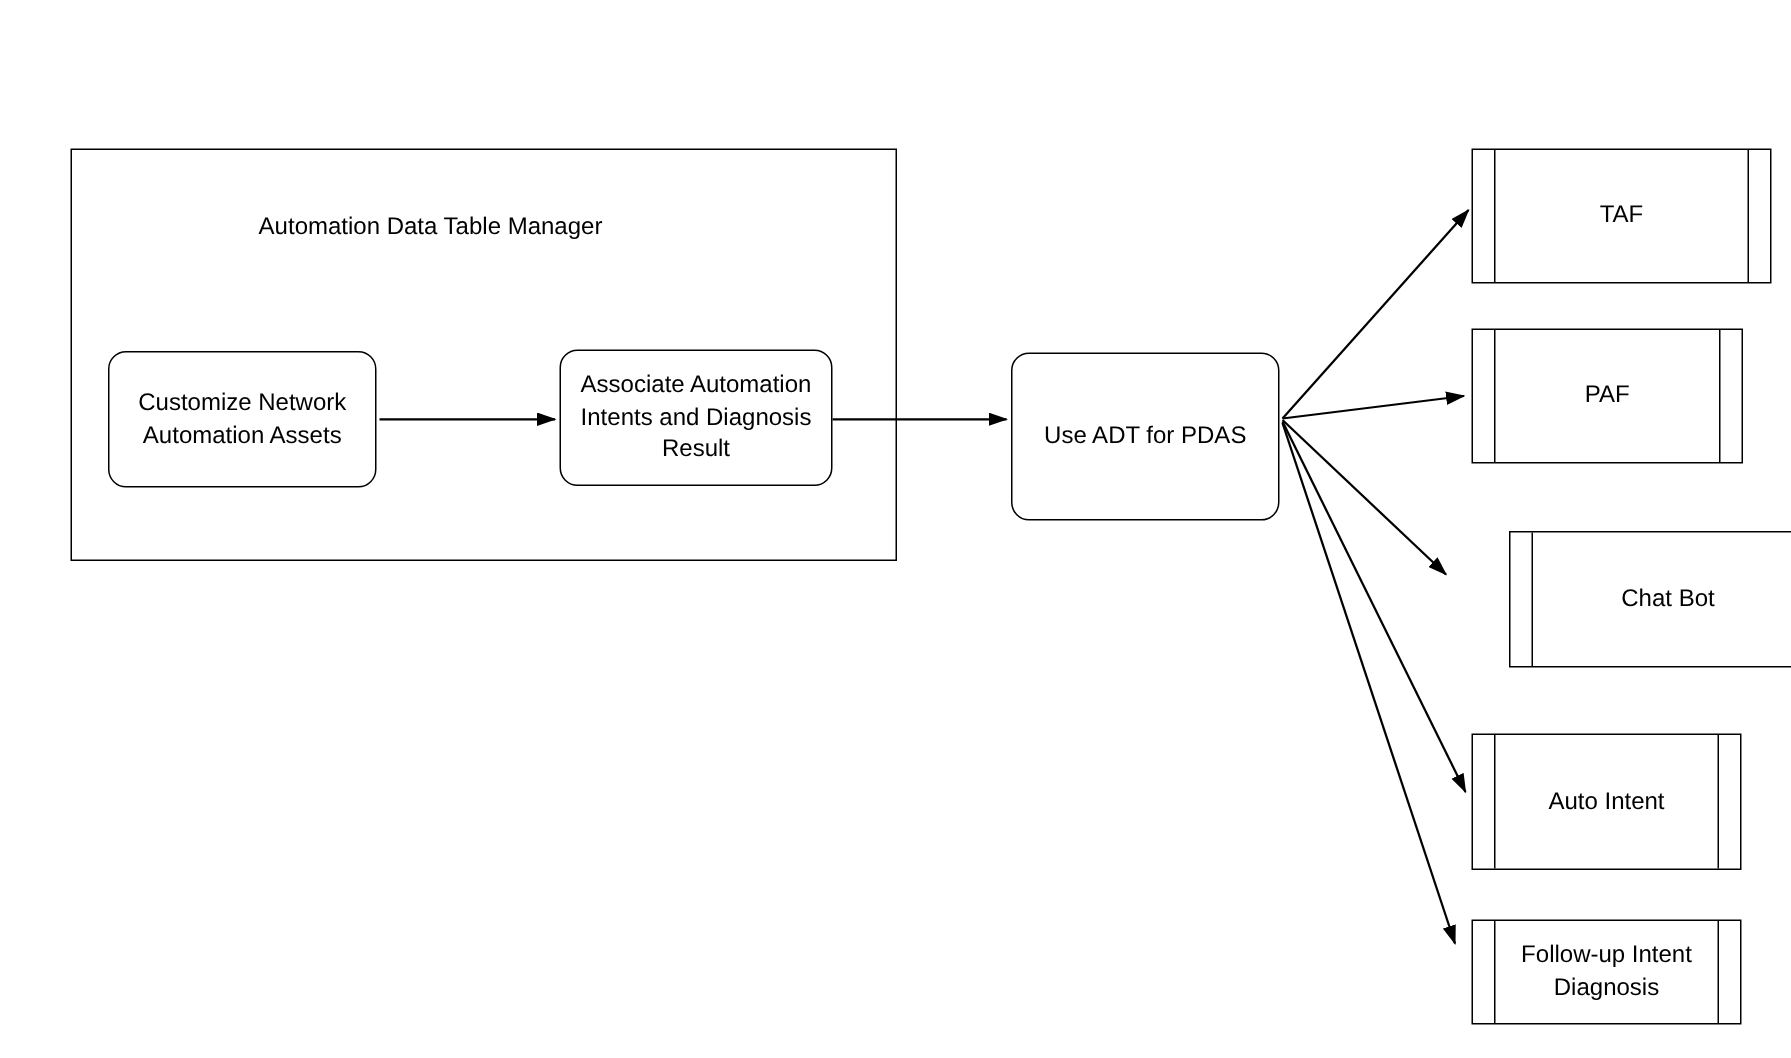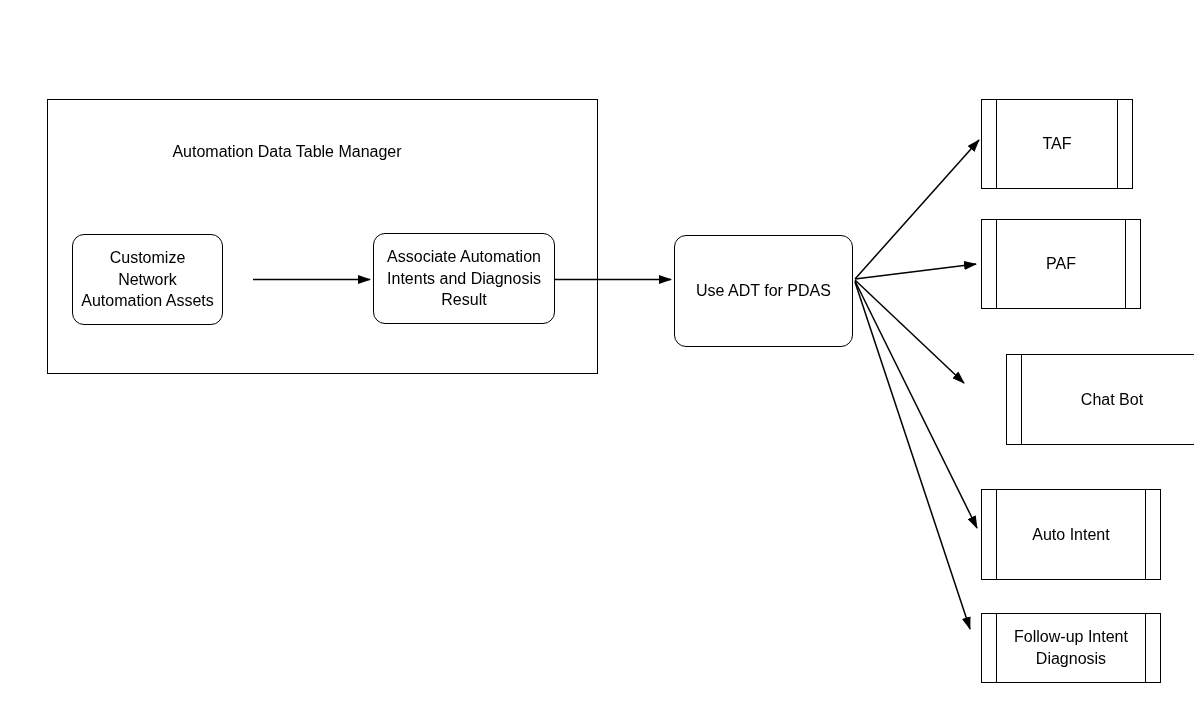--- a/index.html
+++ b/index.html
@@ -46,25 +46,25 @@
   .node.rounded { border-radius: 12px; padding: 0 6px; }
   .node.subroutine { border-radius: 0; padding: 0 22px; }
   .vbar {
     position: absolute;
     top: 0; bottom: 0;
     width: 0;
     border-left: 1.5px solid #000000;
   }
   .vbar.left  { left: 14px; }
   .vbar.right { right: 14px; }
-  #node-customize   { left: 72px;  top: 198px; width: 151px; height: 91px; }
+  #node-customize   { left: 72px;  top: 198px; width: 179px; height: 91px; }
   #node-associate   { left: 373px; top: 197px; width: 182px; height: 91px; align-items: center; }
   #node-use-adt     { left: 674px; top: 199px; width: 179px; height: 112px; }
-  #node-taf         { left: 981px; top: 63px;  width: 152px; height: 90px; }
-  #node-paf         { left: 981px; top: 183px; width: 160px; height: 90px; }
+  #node-taf         { left: 981px; top: 63px;  width: 200px; height: 90px; }
+  #node-paf         { left: 981px; top: 183px; width: 181px; height: 90px; }
   #node-chat-bot    { left: 1006px; top: 318px; width: 212px; height: 91px; }
   #node-auto-intent { left: 981px; top: 453px; width: 180px; height: 91px; }
   #node-followup    { left: 981px; top: 577px; width: 180px; height: 70px; justify-content: flex-end; }
   .edges-layer {
     position: absolute;
     left: 0; top: 0;
     width: 1194px; height: 705px;
     pointer-events: none;
   }
   .edge { stroke: #000000; stroke-width: 1.5; fill: none; }

